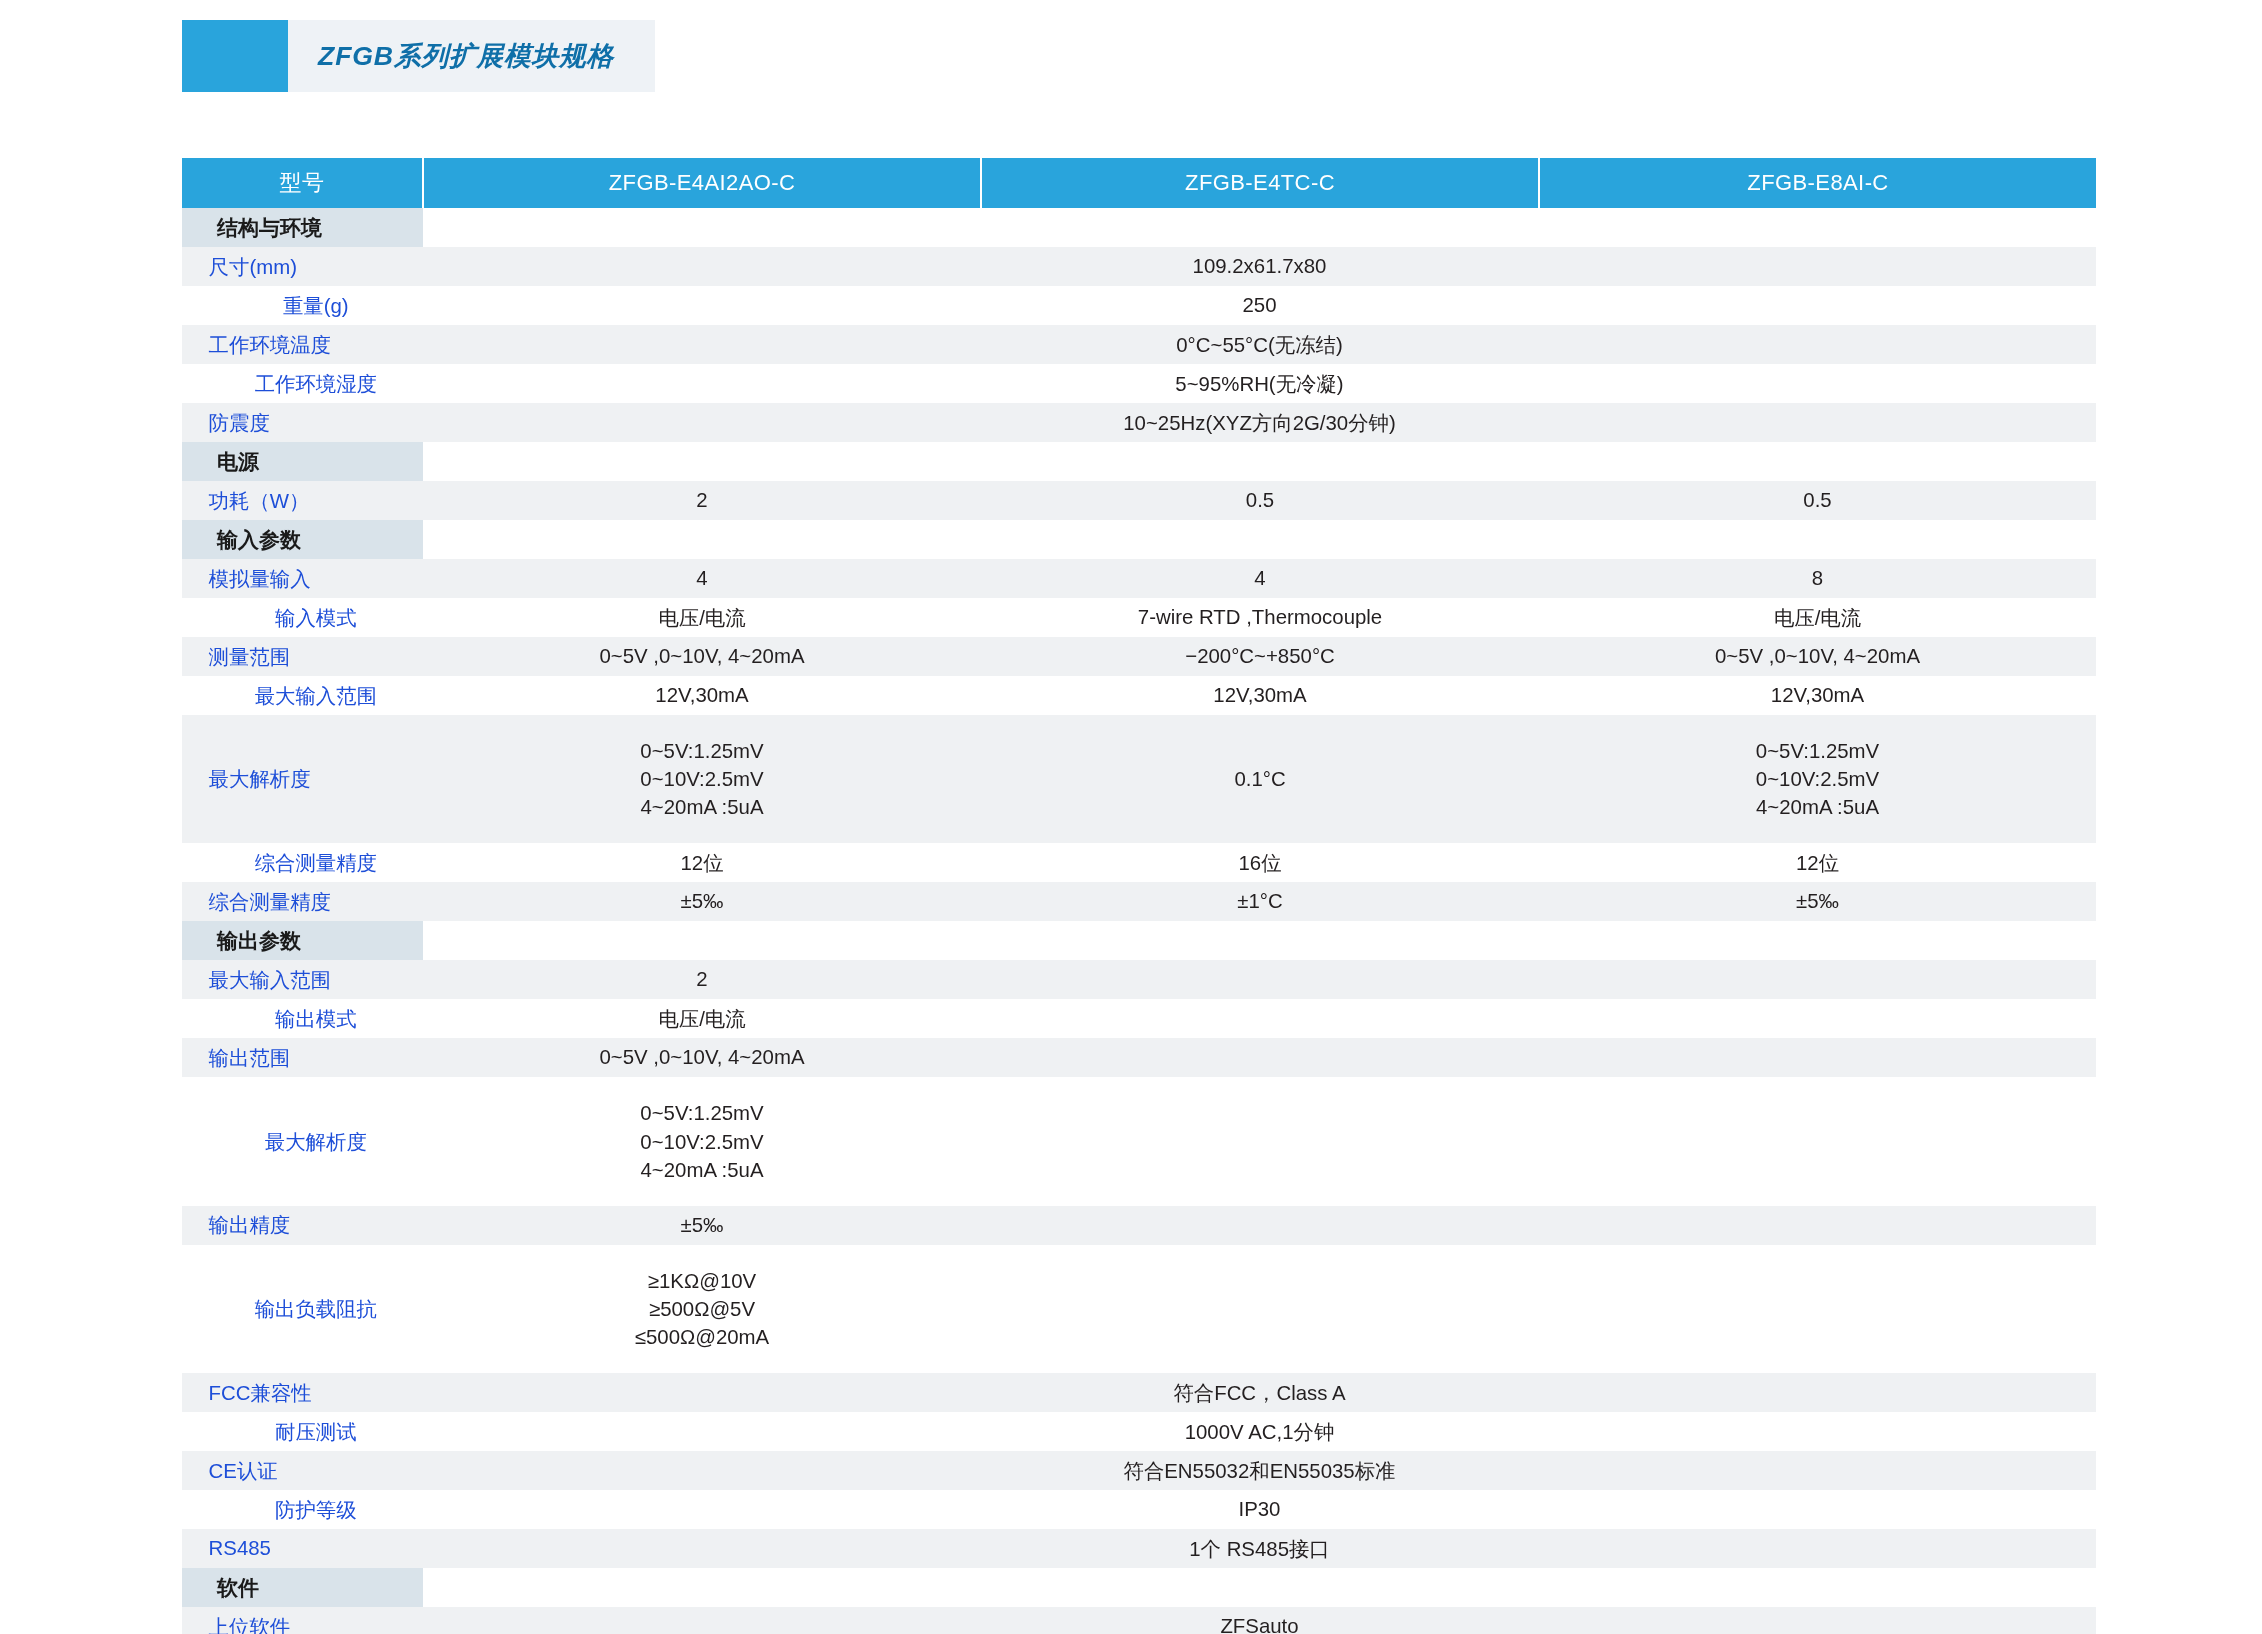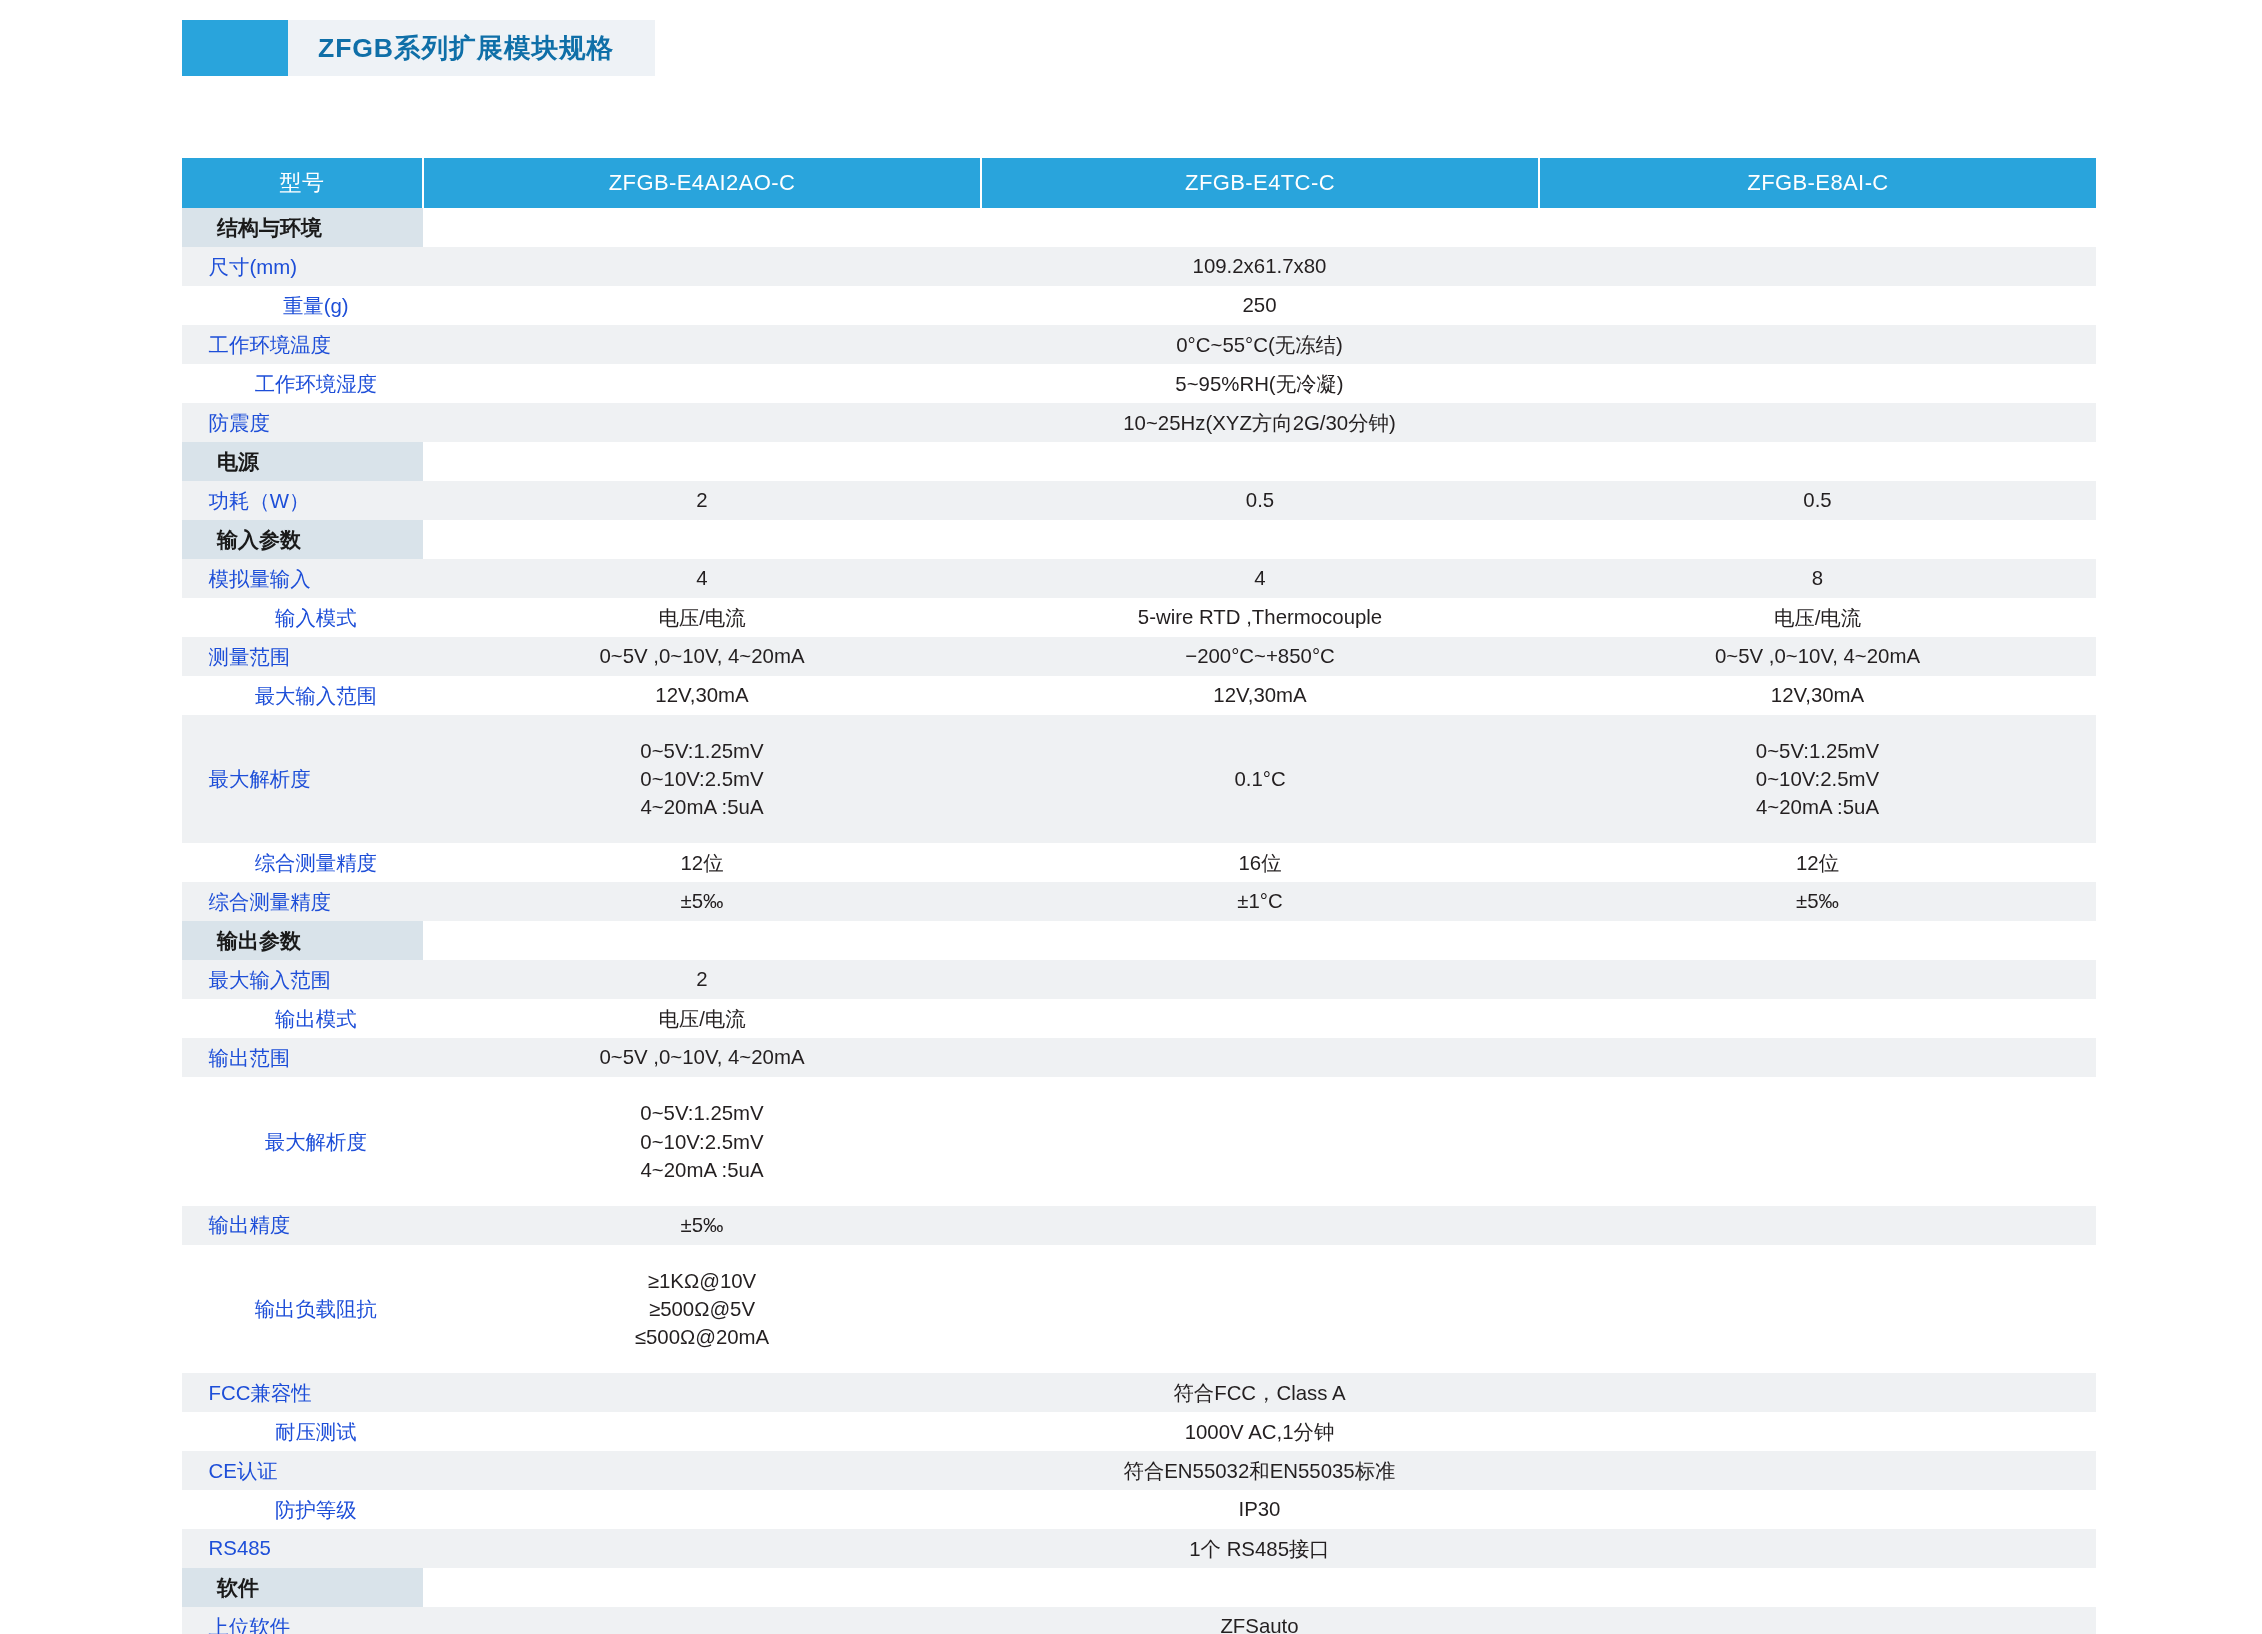--- a/index.html
+++ b/index.html
@@ -21,21 +21,22 @@
     box-sizing: border-box;
   }
 
   
   .banner {
     position: absolute;
     left: 182px;
     top: 19.5px;
     display: flex;
     align-items: stretch;
-    height: 56px;
+    height: 72px;
+    font-style: italic;
   }
   .banner-bar {
     width: 106px;
     background: #29a4dc;
   }
   .banner-title-wrap {
     background: #eef2f6;
     display: flex;
     align-items: center;
     padding: 0 41px 0 30px;
@@ -196,21 +197,21 @@
         </tr>
         <tr class="shade">
           <td class="label">模拟量输入</td>
           <td class="val">4</td>
           <td class="val">4</td>
           <td class="val">8</td>
         </tr>
         <tr class="plain">
           <td class="label">输入模式</td>
           <td class="val">电压/电流</td>
-          <td class="val">5-wire RTD ,Thermocouple</td>
+          <td class="val">7-wire RTD ,Thermocouple</td>
           <td class="val">电压/电流</td>
         </tr>
         <tr class="shade">
           <td class="label">测量范围</td>
           <td class="val">0~5V ,0~10V,  4~20mA</td>
           <td class="val">−200°C~+850°C</td>
           <td class="val">0~5V ,0~10V,  4~20mA</td>
         </tr>
         <tr class="plain">
           <td class="label">最大输入范围</td>

